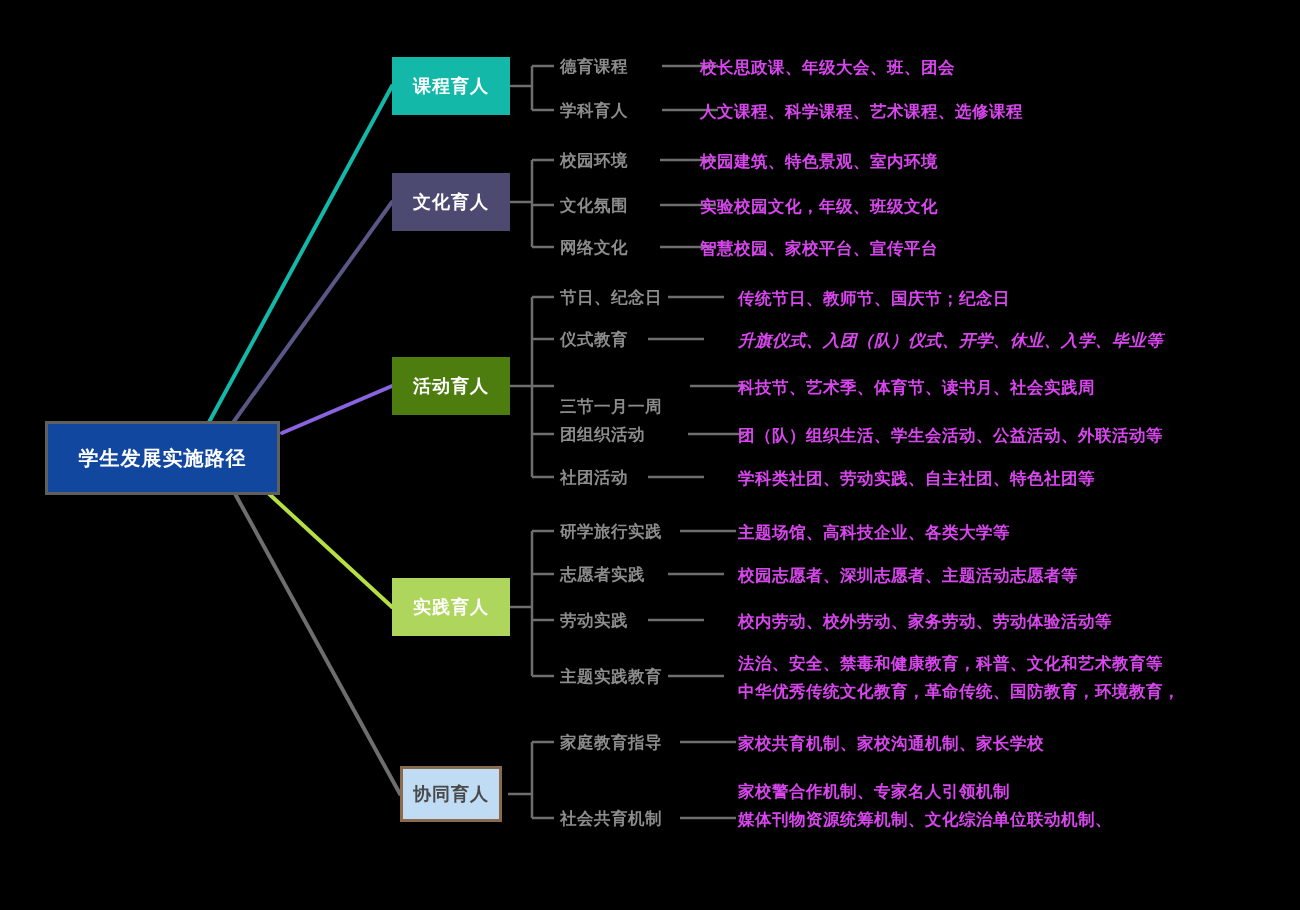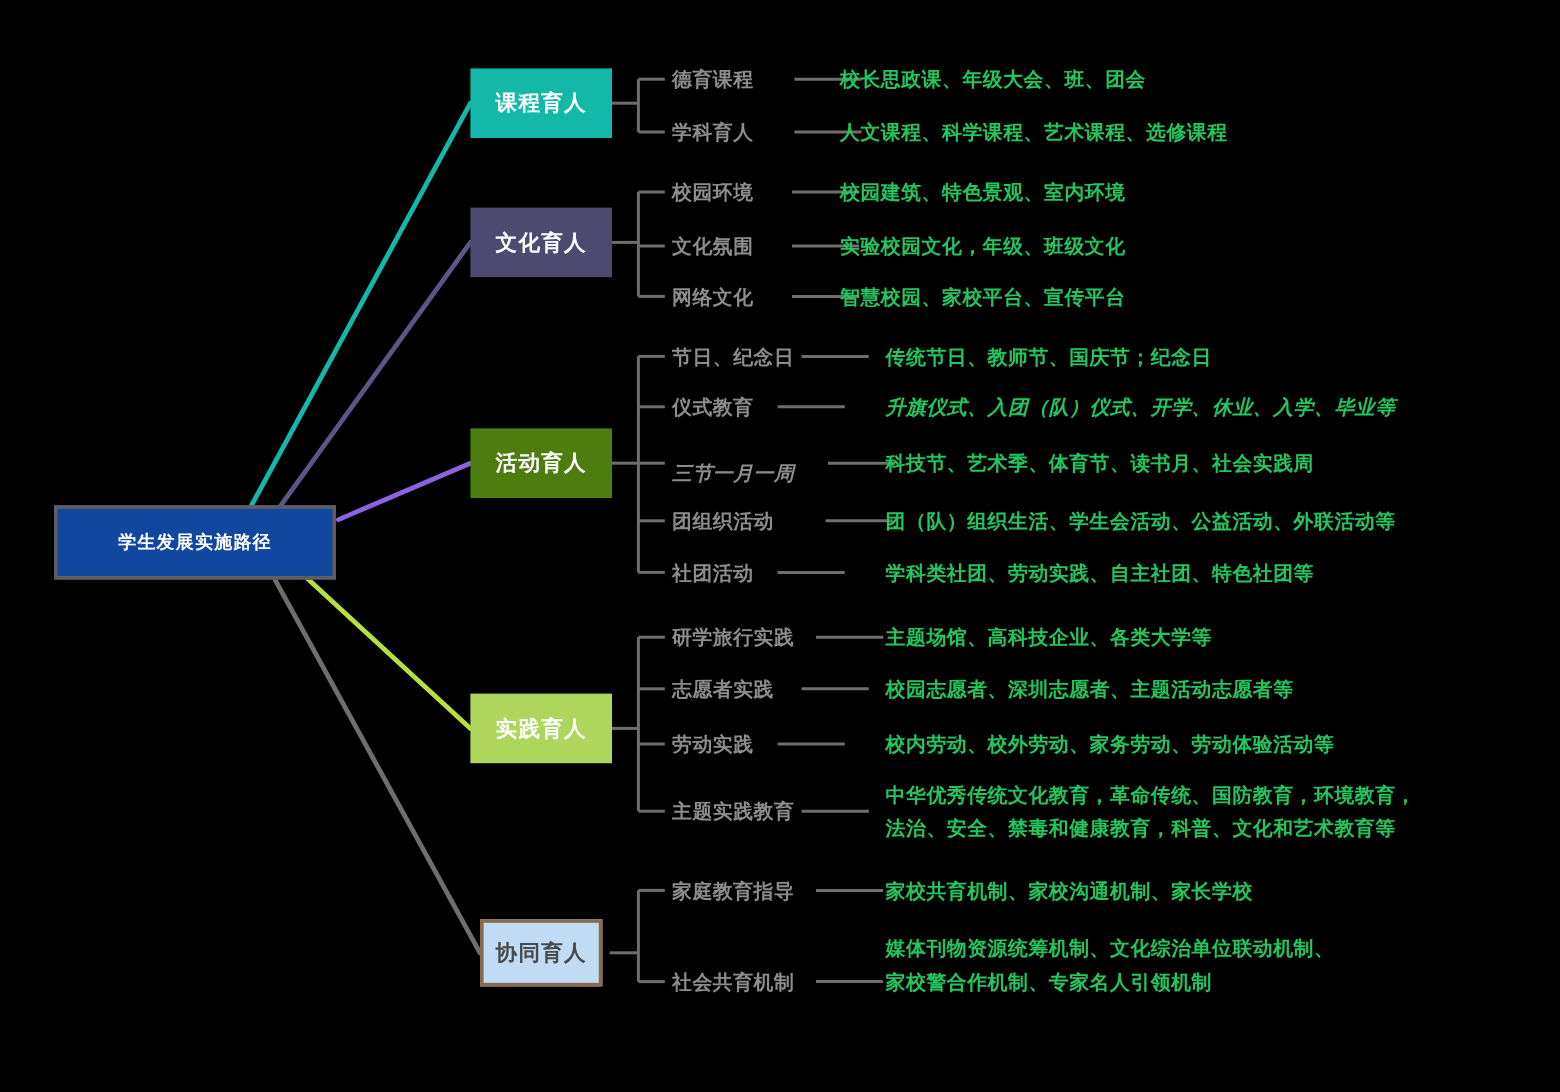--- a/index.html
+++ b/index.html
@@ -28,25 +28,25 @@
     align-items: center;
     justify-content: center;
     font-weight: bold;
     letter-spacing: 1px;
     white-space: nowrap;
   }
   .root-node {
     left: 45px;
     top: 421px;
     width: 235px;
-    height: 62px;
+    height: 74px;
     background: #11479f;
     border: 3px solid #5f5f5f;
     color: #ffffff;
-    font-size: 15px;
+    font-size: 20px;
   }
   .branch-node {
     width: 118px;
     height: 58px;
     color: #ffffff;
     font-size: 18px;
   }
   .branch-node.b0 { left: 392px; top: 57px;  background: #13b8a8; }
   .branch-node.b1 { left: 392px; top: 173px; background: #4c4a70; }
   .branch-node.b2 { left: 392px; top: 357px; background: #4d7c0f; }
@@ -61,21 +61,21 @@
   .leaf-label {
     position: absolute;
     color: #8c8c8c;
     font-size: 16.5px;
     font-weight: bold;
     white-space: nowrap;
     letter-spacing: 0.5px;
   }
   .leaf-content {
     position: absolute;
-    color: #22c55e;
+    color: #d946ef;
     font-size: 16.5px;
     font-weight: bold;
     letter-spacing: 0.5px;
     line-height: 28px;
   }
   .leaf-content .line { display: block; white-space: nowrap; }
 </style>
 </head>
 <body>
 
@@ -180,21 +180,21 @@
         <span class="line">智慧校园、家校平台、宣传平台</span>
       </div>
       <div class="leaf-label" style="left: 560px; top: 287px;">节日、纪念日</div>
       <div class="leaf-content" style="left: 738px; top: 284px;">
         <span class="line">传统节日、教师节、国庆节；纪念日</span>
       </div>
       <div class="leaf-label" style="left: 560px; top: 329px;">仪式教育</div>
       <div class="leaf-content" style="left: 738px; top: 326px; font-style: italic;">
         <span class="line">升旗仪式、入团（队）仪式、开学、休业、入学、毕业等</span>
       </div>
-      <div class="leaf-label" style="left: 560px; top: 384px; font-style: italic;">三节一月一周</div>
+      <div class="leaf-label" style="left: 560px; top: 396px;">三节一月一周</div>
       <div class="leaf-content" style="left: 738px; top: 373px;">
         <span class="line">科技节、艺术季、体育节、读书月、社会实践周</span>
       </div>
       <div class="leaf-label" style="left: 560px; top: 424px;">团组织活动</div>
       <div class="leaf-content" style="left: 738px; top: 421px;">
         <span class="line">团（队）组织生活、学生会活动、公益活动、外联活动等</span>
       </div>
       <div class="leaf-label" style="left: 560px; top: 467px;">社团活动</div>
       <div class="leaf-content" style="left: 738px; top: 464px;">
         <span class="line">学科类社团、劳动实践、自主社团、特色社团等</span>
@@ -206,27 +206,27 @@
       <div class="leaf-label" style="left: 560px; top: 564px;">志愿者实践</div>
       <div class="leaf-content" style="left: 738px; top: 561px;">
         <span class="line">校园志愿者、深圳志愿者、主题活动志愿者等</span>
       </div>
       <div class="leaf-label" style="left: 560px; top: 610px;">劳动实践</div>
       <div class="leaf-content" style="left: 738px; top: 607px;">
         <span class="line">校内劳动、校外劳动、家务劳动、劳动体验活动等</span>
       </div>
       <div class="leaf-label" style="left: 560px; top: 666px;">主题实践教育</div>
       <div class="leaf-content" style="left: 738px; top: 649px;">
+        <span class="line">法治、安全、禁毒和健康教育，科普、文化和艺术教育等</span>
         <span class="line">中华优秀传统文化教育，革命传统、国防教育，环境教育，</span>
-        <span class="line">法治、安全、禁毒和健康教育，科普、文化和艺术教育等</span>
       </div>
       <div class="leaf-label" style="left: 560px; top: 732px;">家庭教育指导</div>
       <div class="leaf-content" style="left: 738px; top: 729px;">
         <span class="line">家校共育机制、家校沟通机制、家长学校</span>
       </div>
       <div class="leaf-label" style="left: 560px; top: 808px;">社会共育机制</div>
       <div class="leaf-content" style="left: 738px; top: 777px;">
+        <span class="line">家校警合作机制、专家名人引领机制</span>
         <span class="line">媒体刊物资源统筹机制、文化综治单位联动机制、</span>
-        <span class="line">家校警合作机制、专家名人引领机制</span>
       </div>
     </div>
 
 </div>
 
 </body></html>

